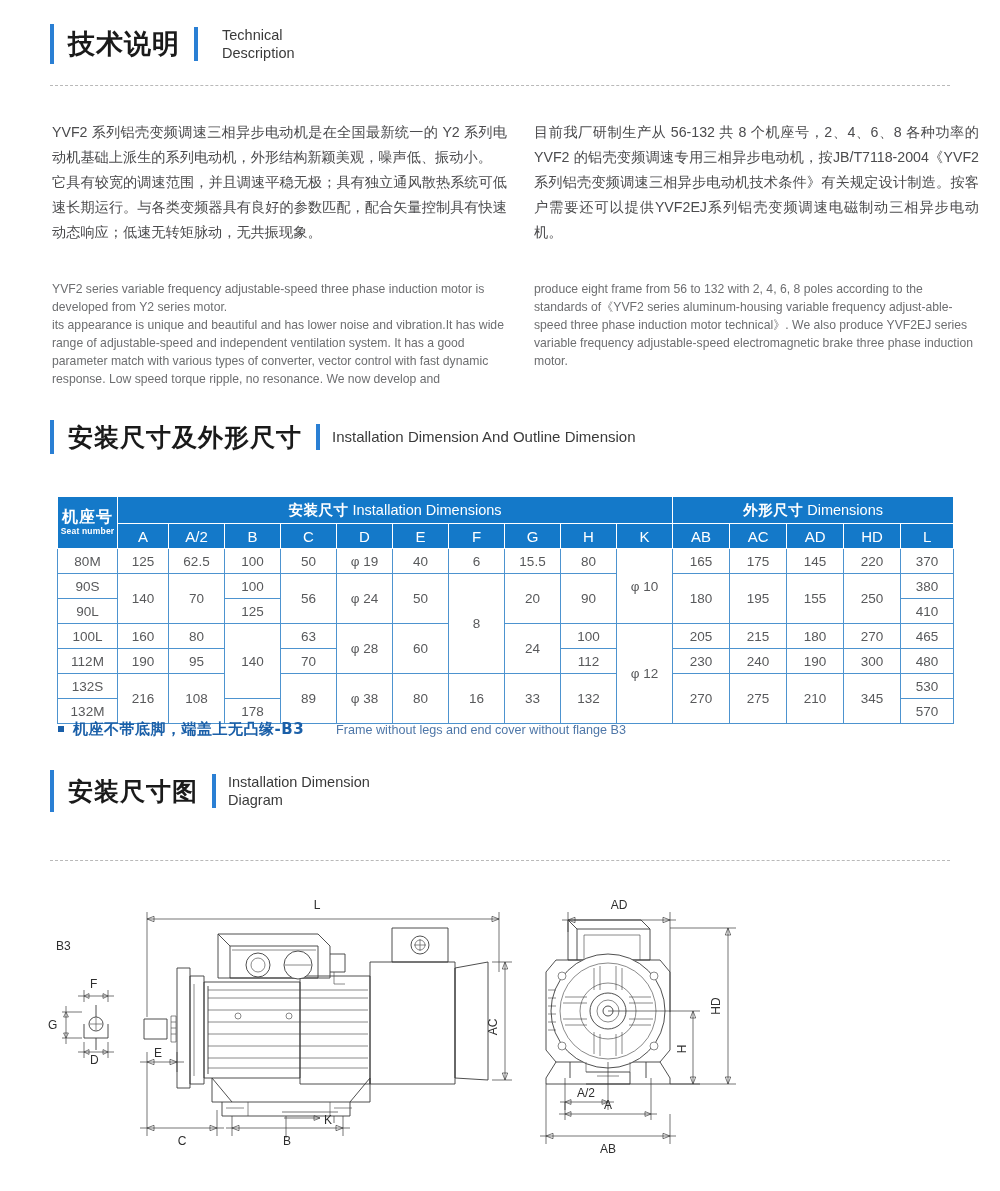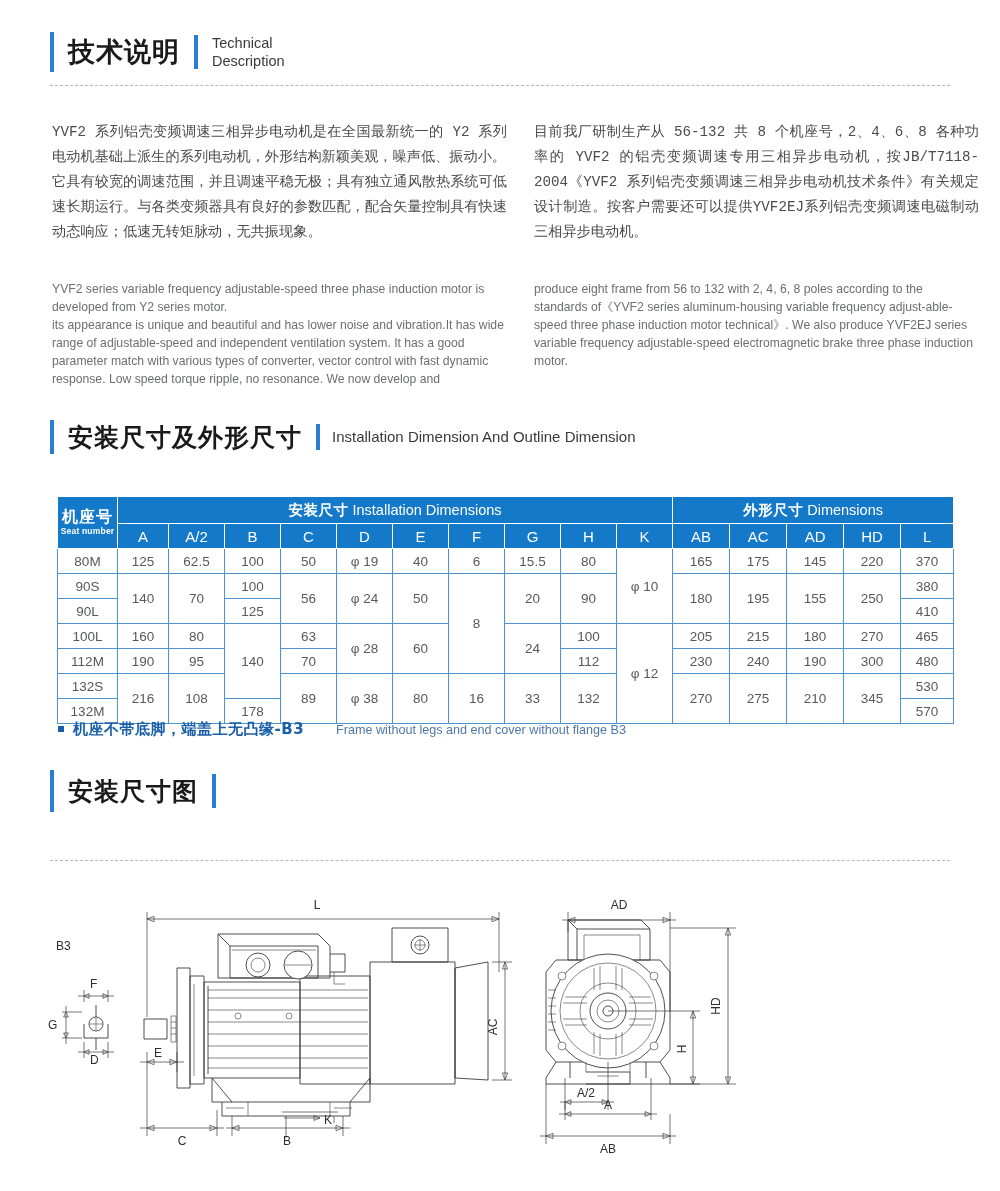--- a/index.html
+++ b/index.html
@@ -38,22 +38,22 @@
   }
   .sh-en {
     color: #3a3a3a;
     line-height: 1.25;
     white-space: pre-line;
   }
 
   
   #head-tech { position: absolute; left: 0; top: 18px; }
   #head-tech .accent-bar { height: 40px; }
-  #head-tech .sh-cn { font-size: 27px; margin: 16px 14px; }
-  #head-tech .sh-en { font-size: 14.5px; margin-left: 14px; }
+  #head-tech .sh-cn { font-size: 27px; margin: 8px 14px; }
+  #head-tech .sh-en { font-size: 14.5px; margin-left: 24px; }
 
   
   #head-install { position: absolute; left: 0; top: 420px; }
   #head-install .accent-bar { height: 34px; }
   #head-install .sh-cn { font-size: 25px; margin: 0 14px; }
   #head-install .sh-en { font-size: 15px; margin-left: 12px; }
 
   
   #head-diagram { position: absolute; left: 0; top: 770px; }
   #head-diagram .accent-bar { height: 42px; }
@@ -68,21 +68,21 @@
     border-top: 1.4px dashed #b9b9b9;
   }
   #rule-1 { top: 85px; }
   #rule-2 { top: 860px; }
 
   
   .col-left  { position: absolute; left: 52px;  width: 455px; }
   .col-right { position: absolute; left: 534px; width: 445px; }
 
   .cn-body {
-    font-family: Liberation Mono, monospace;
+    font-family: Liberation Sans, sans-serif;
     font-size: 14.2px;
     line-height: 25px;
     color: #4b4b4d;
     text-align: justify;
     white-space: pre-line;
   }
   .en-body {
     font-size: 12.2px;
     line-height: 18px;
     color: #6d6e70;
@@ -386,20 +386,22 @@
 <div id="note-line">
   <span class="note-sq"></span>
   <span class="note-cn">机座不带底脚，端盖上无凸缘-B3</span>
   <span class="note-en">Frame without legs and end cover without flange B3</span>
 </div>
 
 <div class="section-head" id="head-diagram">
   <div class="accent-bar"></div>
   <div class="sh-cn">安装尺寸图</div>
   <div class="accent-bar" style="height:34px"></div>
+  <div class="sh-en">Installation Dimension
+Diagram</div>
 </div>
 
 <div class="dashed-rule" id="rule-2"></div>
 
 <div id="drawings">
   <svg width="1000" height="300" viewBox="0 0 1000 300" xmlns="http://www.w3.org/2000/svg">
 
     <g>
 
       <text class="dim-lbl" x="56" y="78">B3</text>

